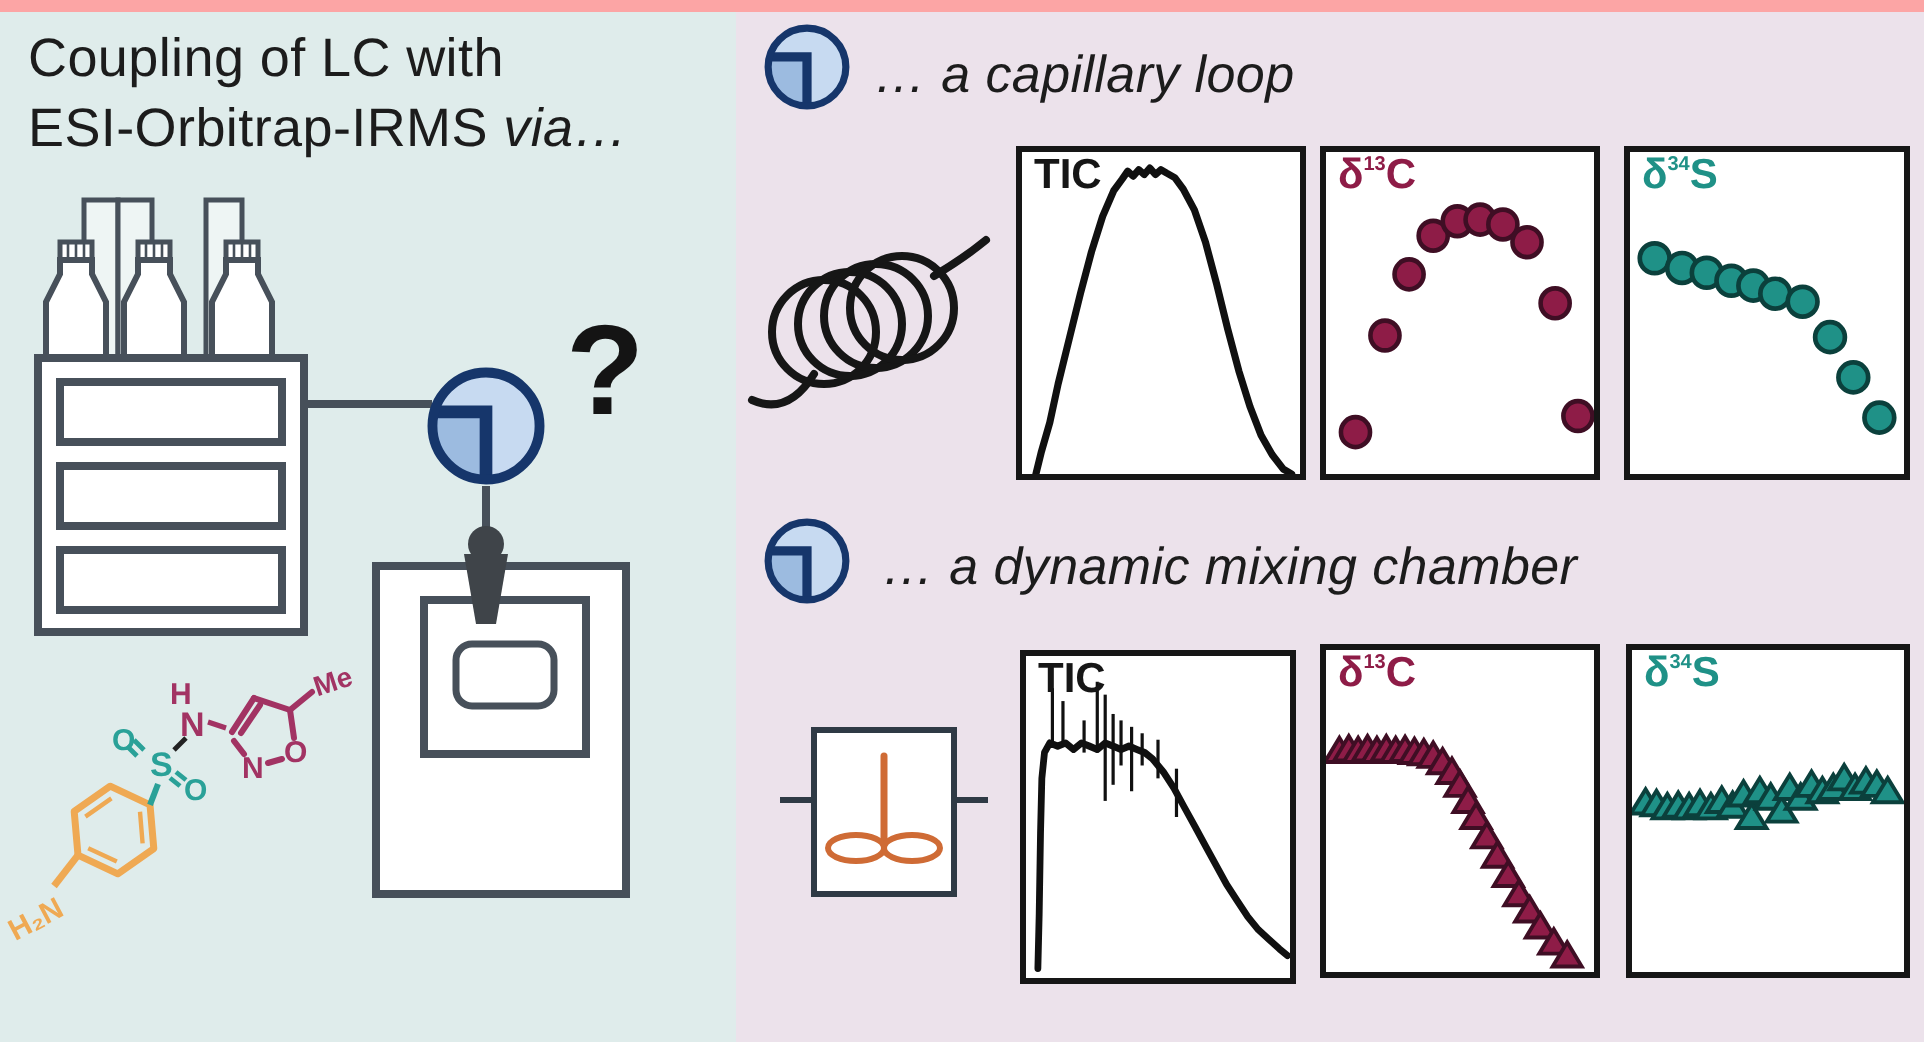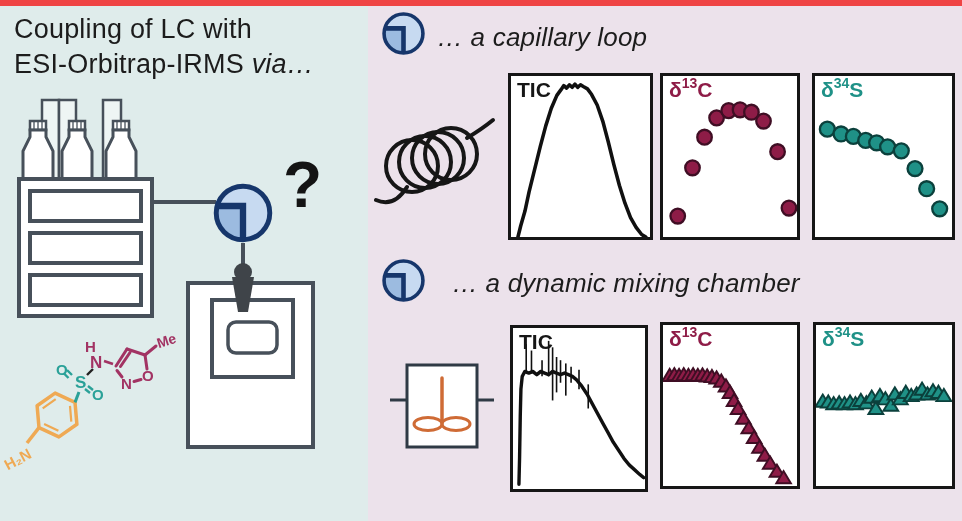--- a/index.html
+++ b/index.html
@@ -1,32 +1,32 @@
 <!DOCTYPE html>
 <html><head>
 <meta charset="utf-8">
 <style>
   html,body{margin:0;padding:0;}
   body{width:962px;height:521px;font-family:"Liberation Sans",sans-serif;}
-  #stage{position:relative;width:962px;height:521px;background:#ef4444;overflow:hidden;}
+  #stage{position:relative;width:962px;height:521px;background:#fca5a5;overflow:hidden;}
   .bg{position:absolute;top:6px;height:515px;}
   #bg-left{left:0;width:368px;background:#dfeceb;}
   #bg-right{left:368px;width:594px;background:#ece2eb;}
   #title{position:absolute;left:14px;top:12px;width:350px;font-size:27px;line-height:35px;color:#1c1c1c;letter-spacing:.2px;}
   #title .it{font-style:italic;}
   .row-header{position:absolute;font-size:26px;color:#1c1c1c;letter-spacing:.2px;font-style:italic;}
   #hdr1{left:437px;top:22px;}
-  #hdr2{left:452px;top:268px;}
+  #hdr2{left:441px;top:268px;}
   .valve-icon{position:absolute;width:45px;height:45px;}
   #valve1{left:381px;top:11px;}
   #valve2{left:381px;top:258px;}
   .chart-panel{position:absolute;background:#fff;border:3px solid #161616;box-sizing:border-box;text-align:center;}
   .plot{position:absolute;left:0;top:0;right:0;bottom:0;}
   .plabel{position:absolute;top:0px;left:6px;font-weight:700;font-size:21px;z-index:2;}
-  .plabel sup{font-size:14px;position:relative;top:-1px;}
+  .plabel sup{font-size:10px;position:relative;top:-1px;}
   svg{display:block;}
   .abs{position:absolute;}
 </style>
 </head>
 <body>
 
 <div id="stage">
 
   <svg width="0" height="0" style="position:absolute">
     <symbol id="valve-sym" viewBox="0 0 44 44">

